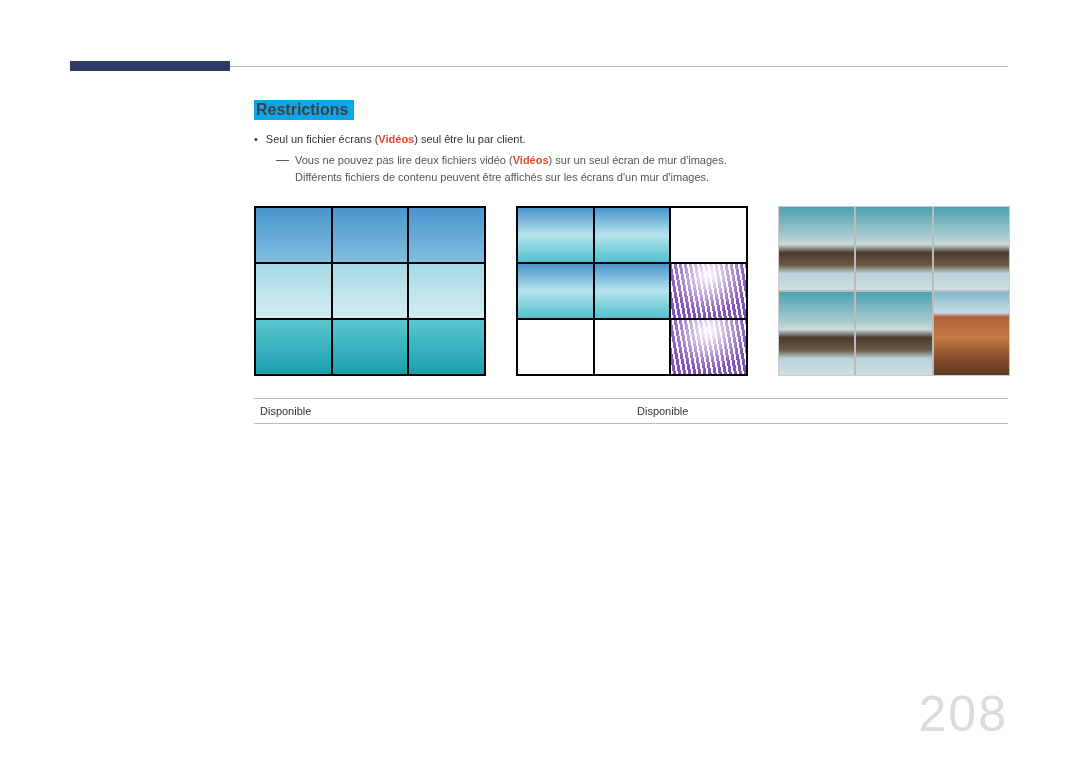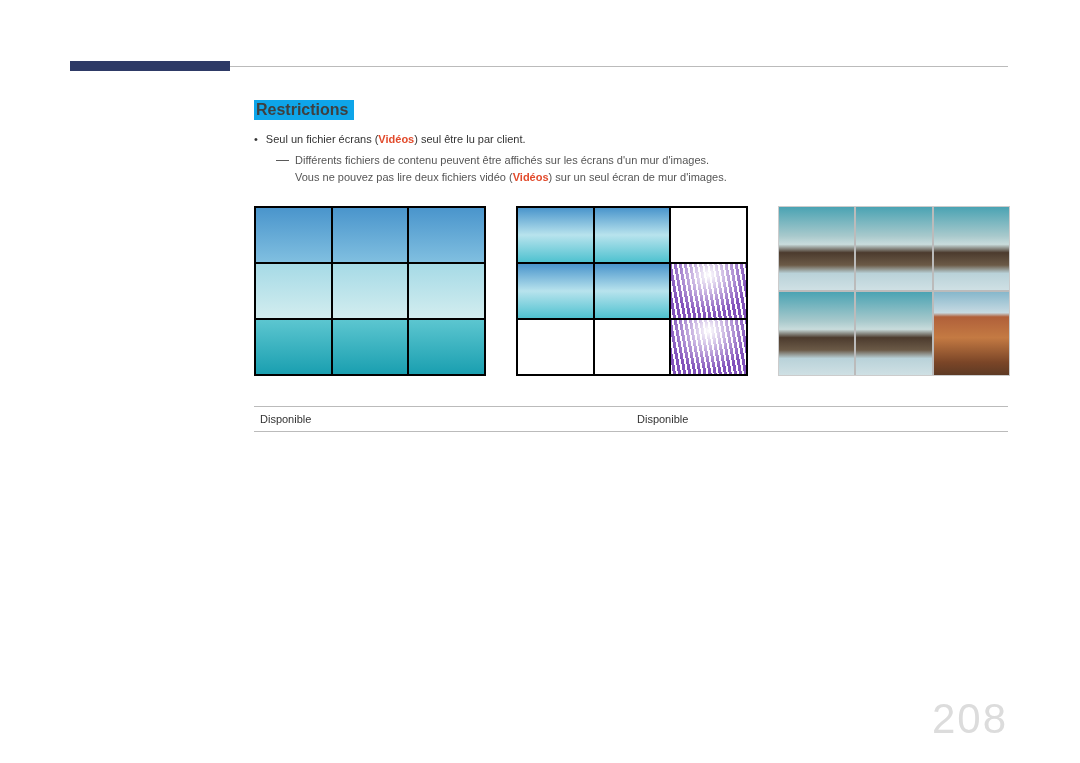--- a/index.html
+++ b/index.html
@@ -10,23 +10,23 @@
   .section-title { display:inline-block; background:#0ea5e9; color:#3f3f3f; font-weight:bold; font-size:16px; padding:1px 6px 1px 2px; }
   .bullet-block { margin-top:10px; font-size:11px; color:#333; line-height:1.7; }
   .bullet { display:flex; gap:8px; }
   .bullet-dot { flex:0 0 auto; }
   .note-dash { padding-left: 22px; margin-top:3px; display:flex; gap:6px; }
   .dash { color:#444; font-size:13px; line-height:1.2; }
   .note-text { color:#555; font-size:11px; line-height:1.55; }
   .videos-strong { color:#e24a2b; font-weight:bold; }
   .panels { display:flex; gap:30px; margin-top:20px; }
   .panel { flex:1; }
-  .caption-row { margin-top:30px; border-top:1px solid #bbb; border-bottom:1px solid #bbb; display:flex; }
+  .caption-row { margin-top:22px; border-top:1px solid #bbb; border-bottom:1px solid #bbb; display:flex; }
   .caption-row .cap { flex:1; font-size:11px; color:#333; padding:6px 0 6px 6px; }
-  .page-num { position:absolute; bottom:20px; right:72px; font-size:42px; color:#dcdcdc; letter-spacing:2px; }
+  .page-num { position:absolute; bottom:20px; right:72px; font-size:50px; color:#dcdcdc; letter-spacing:2px; }
 
   
   .wall1 { width:232px; height:170px; border:2px solid #000; display:grid; grid-template-columns:repeat(3,1fr); grid-template-rows:repeat(3,1fr); gap:2px; background:#000; }
   .wall1 .c { background:linear-gradient(to bottom, #5aa8d6 0%, #b8e3ed 35%, #c5ebef 50%, #4fc2d0 80%, #1a9fb0 100%); border:0; }
   .wall1 .r1{background:linear-gradient(to bottom,#4a95cc,#80bfe0);} 
   .wall1 .r2{background:linear-gradient(to bottom,#a6dae6,#d2edef);} 
   .wall1 .r3{background:linear-gradient(to bottom,#5cc6d0,#1a9fb0);} 
 
   
   .wall2 { width:232px; height:170px; border:2px solid #000; display:grid; grid-template-columns:repeat(3,1fr); grid-template-rows:repeat(3,1fr); gap:2px; background:#000; }
@@ -52,24 +52,24 @@
   <div class="bullet-block">
     <div class="bullet">
       <span class="bullet-dot">•</span>
       <span>
         <span>Seul un fichier écrans (</span><span class="videos-strong">Vidéos</span><span>) seul être lu par client.</span>
       </span>
     </div>
     <div class="note-dash">
       <span class="dash">―</span>
       <div class="note-text">
-        <div>Différents fichiers de contenu peuvent être affichés sur les écrans d'un mur d'images.</div>
         <div>
           <span>Vous ne pouvez pas lire deux fichiers vidéo (</span><span class="videos-strong">Vidéos</span><span>) sur un seul écran de mur d'images.</span>
         </div>
+        <div>Différents fichiers de contenu peuvent être affichés sur les écrans d'un mur d'images.</div>
       </div>
     </div>
   </div>
 
   <div class="panels">
     <div class="panel">
       <div class="wall1">
         <div class="c r1"></div>
           <div class="c r1"></div>
           <div class="c r1"></div>

